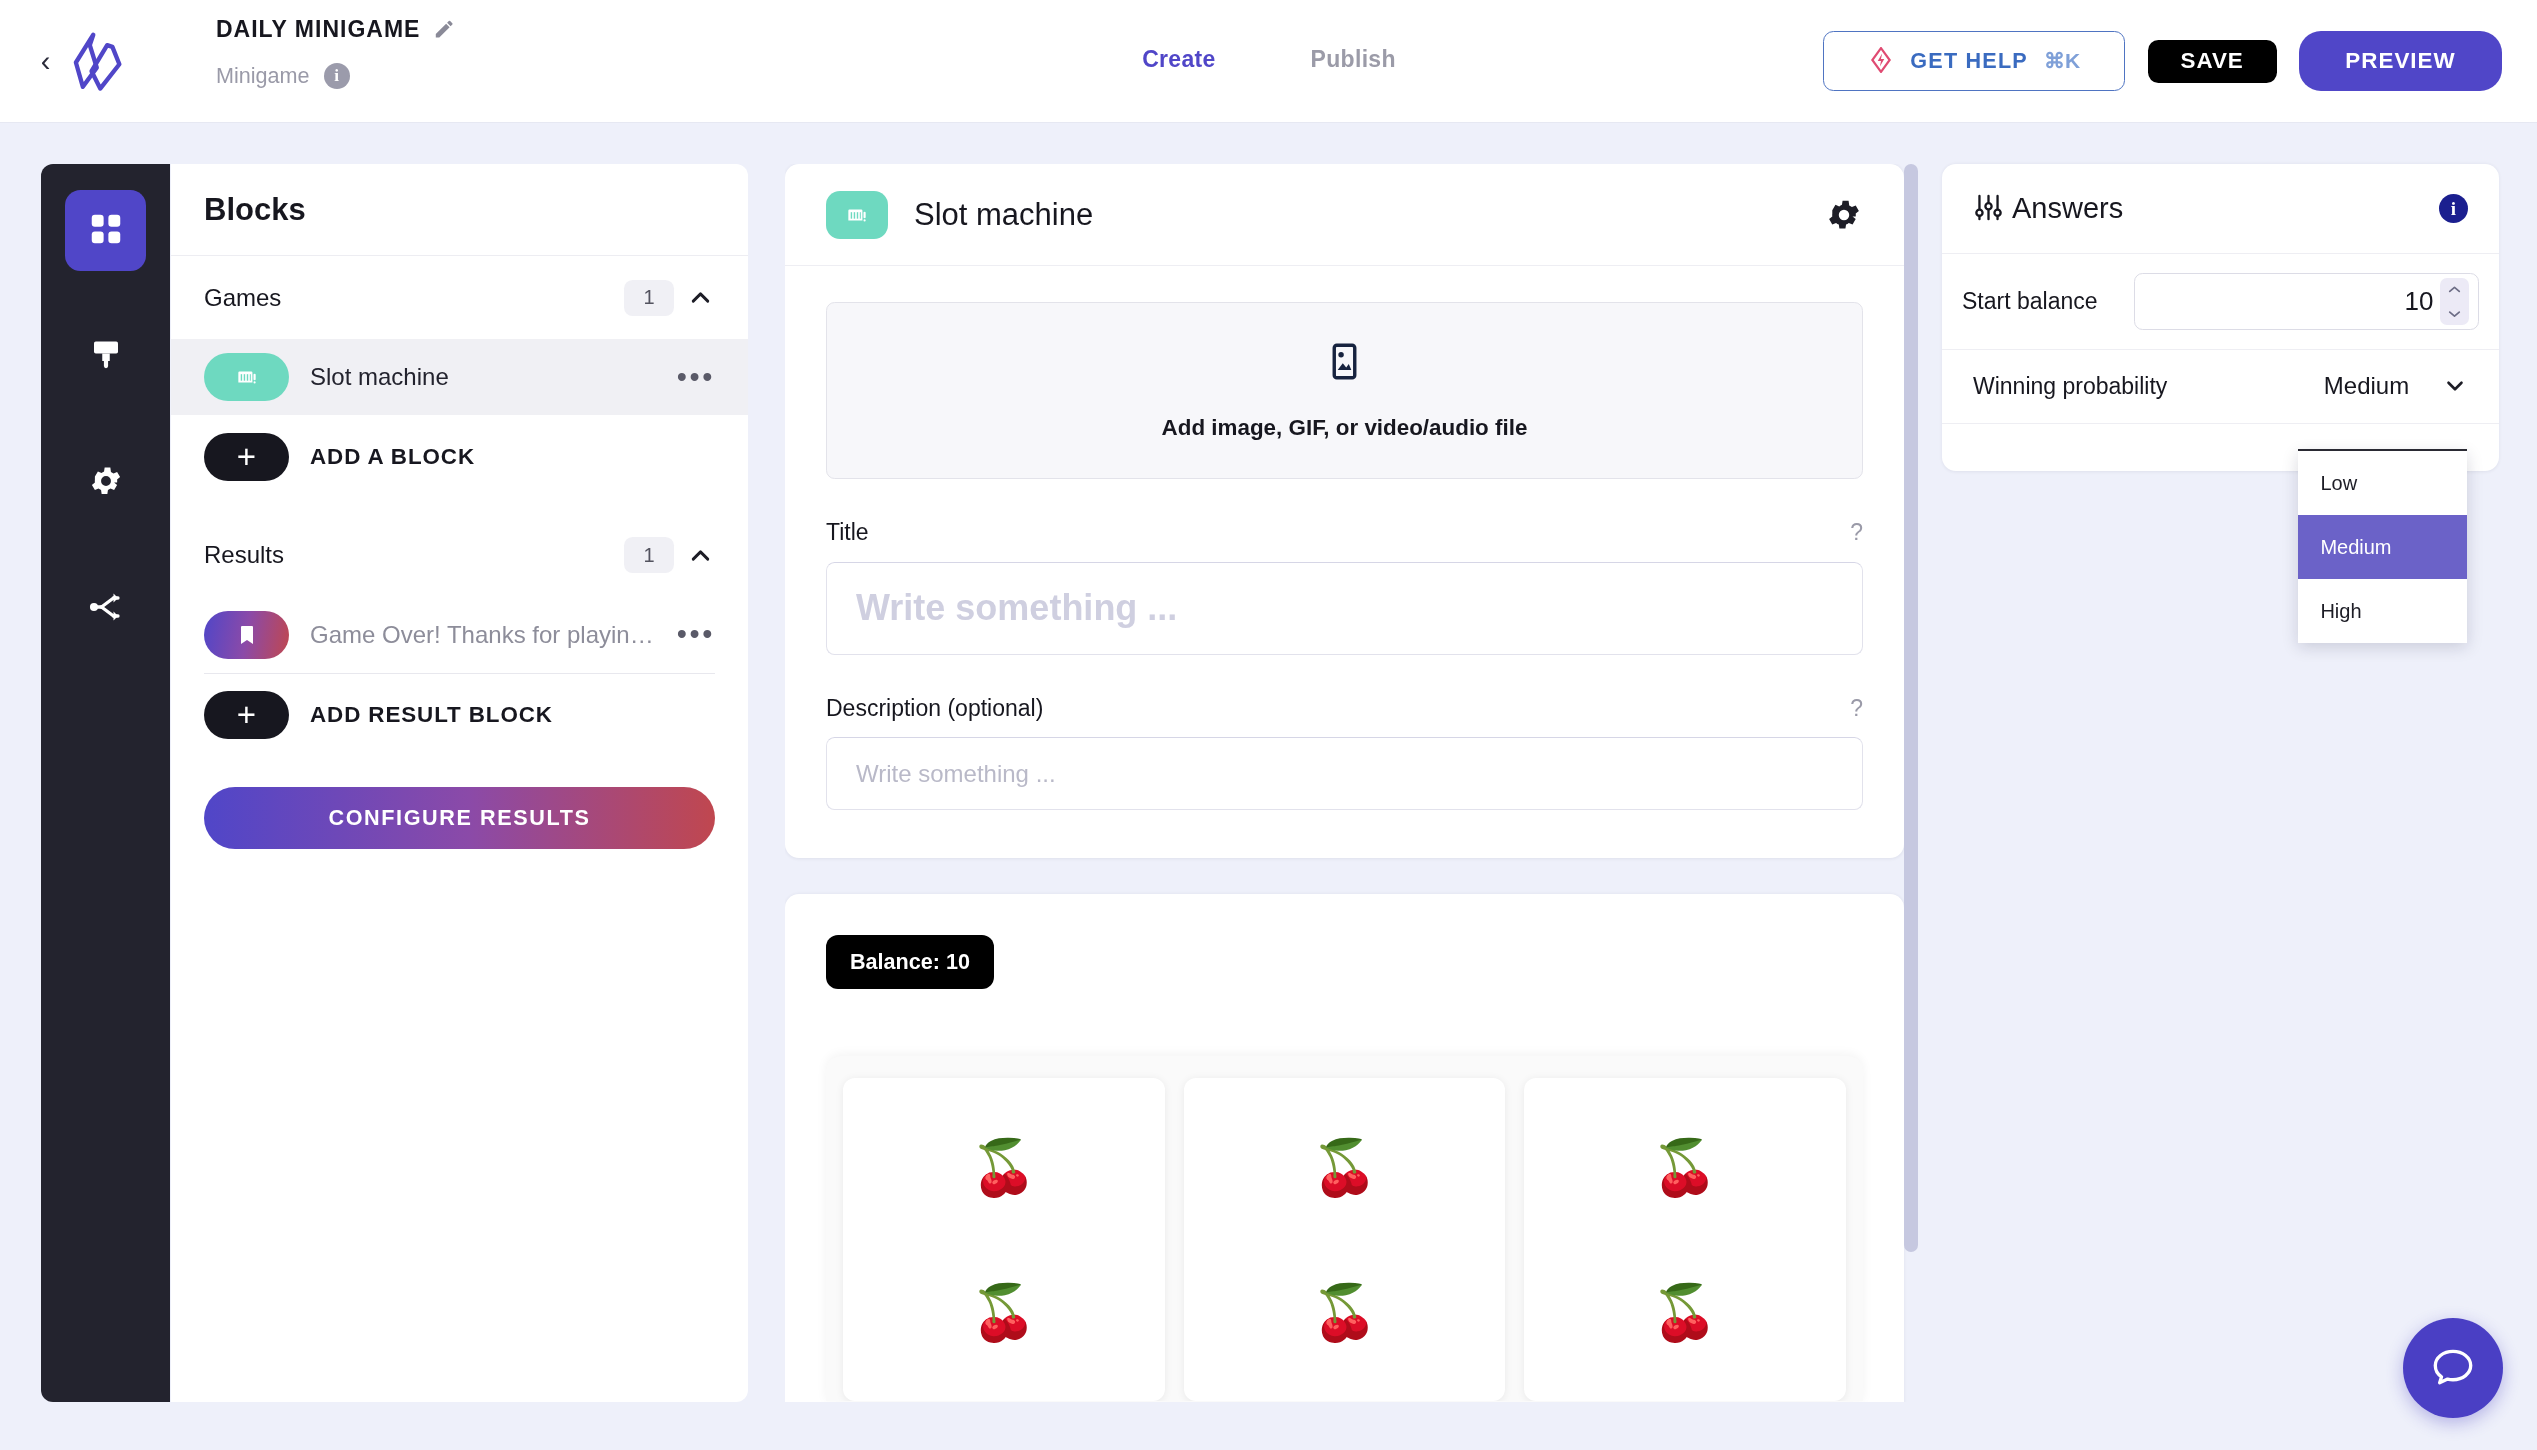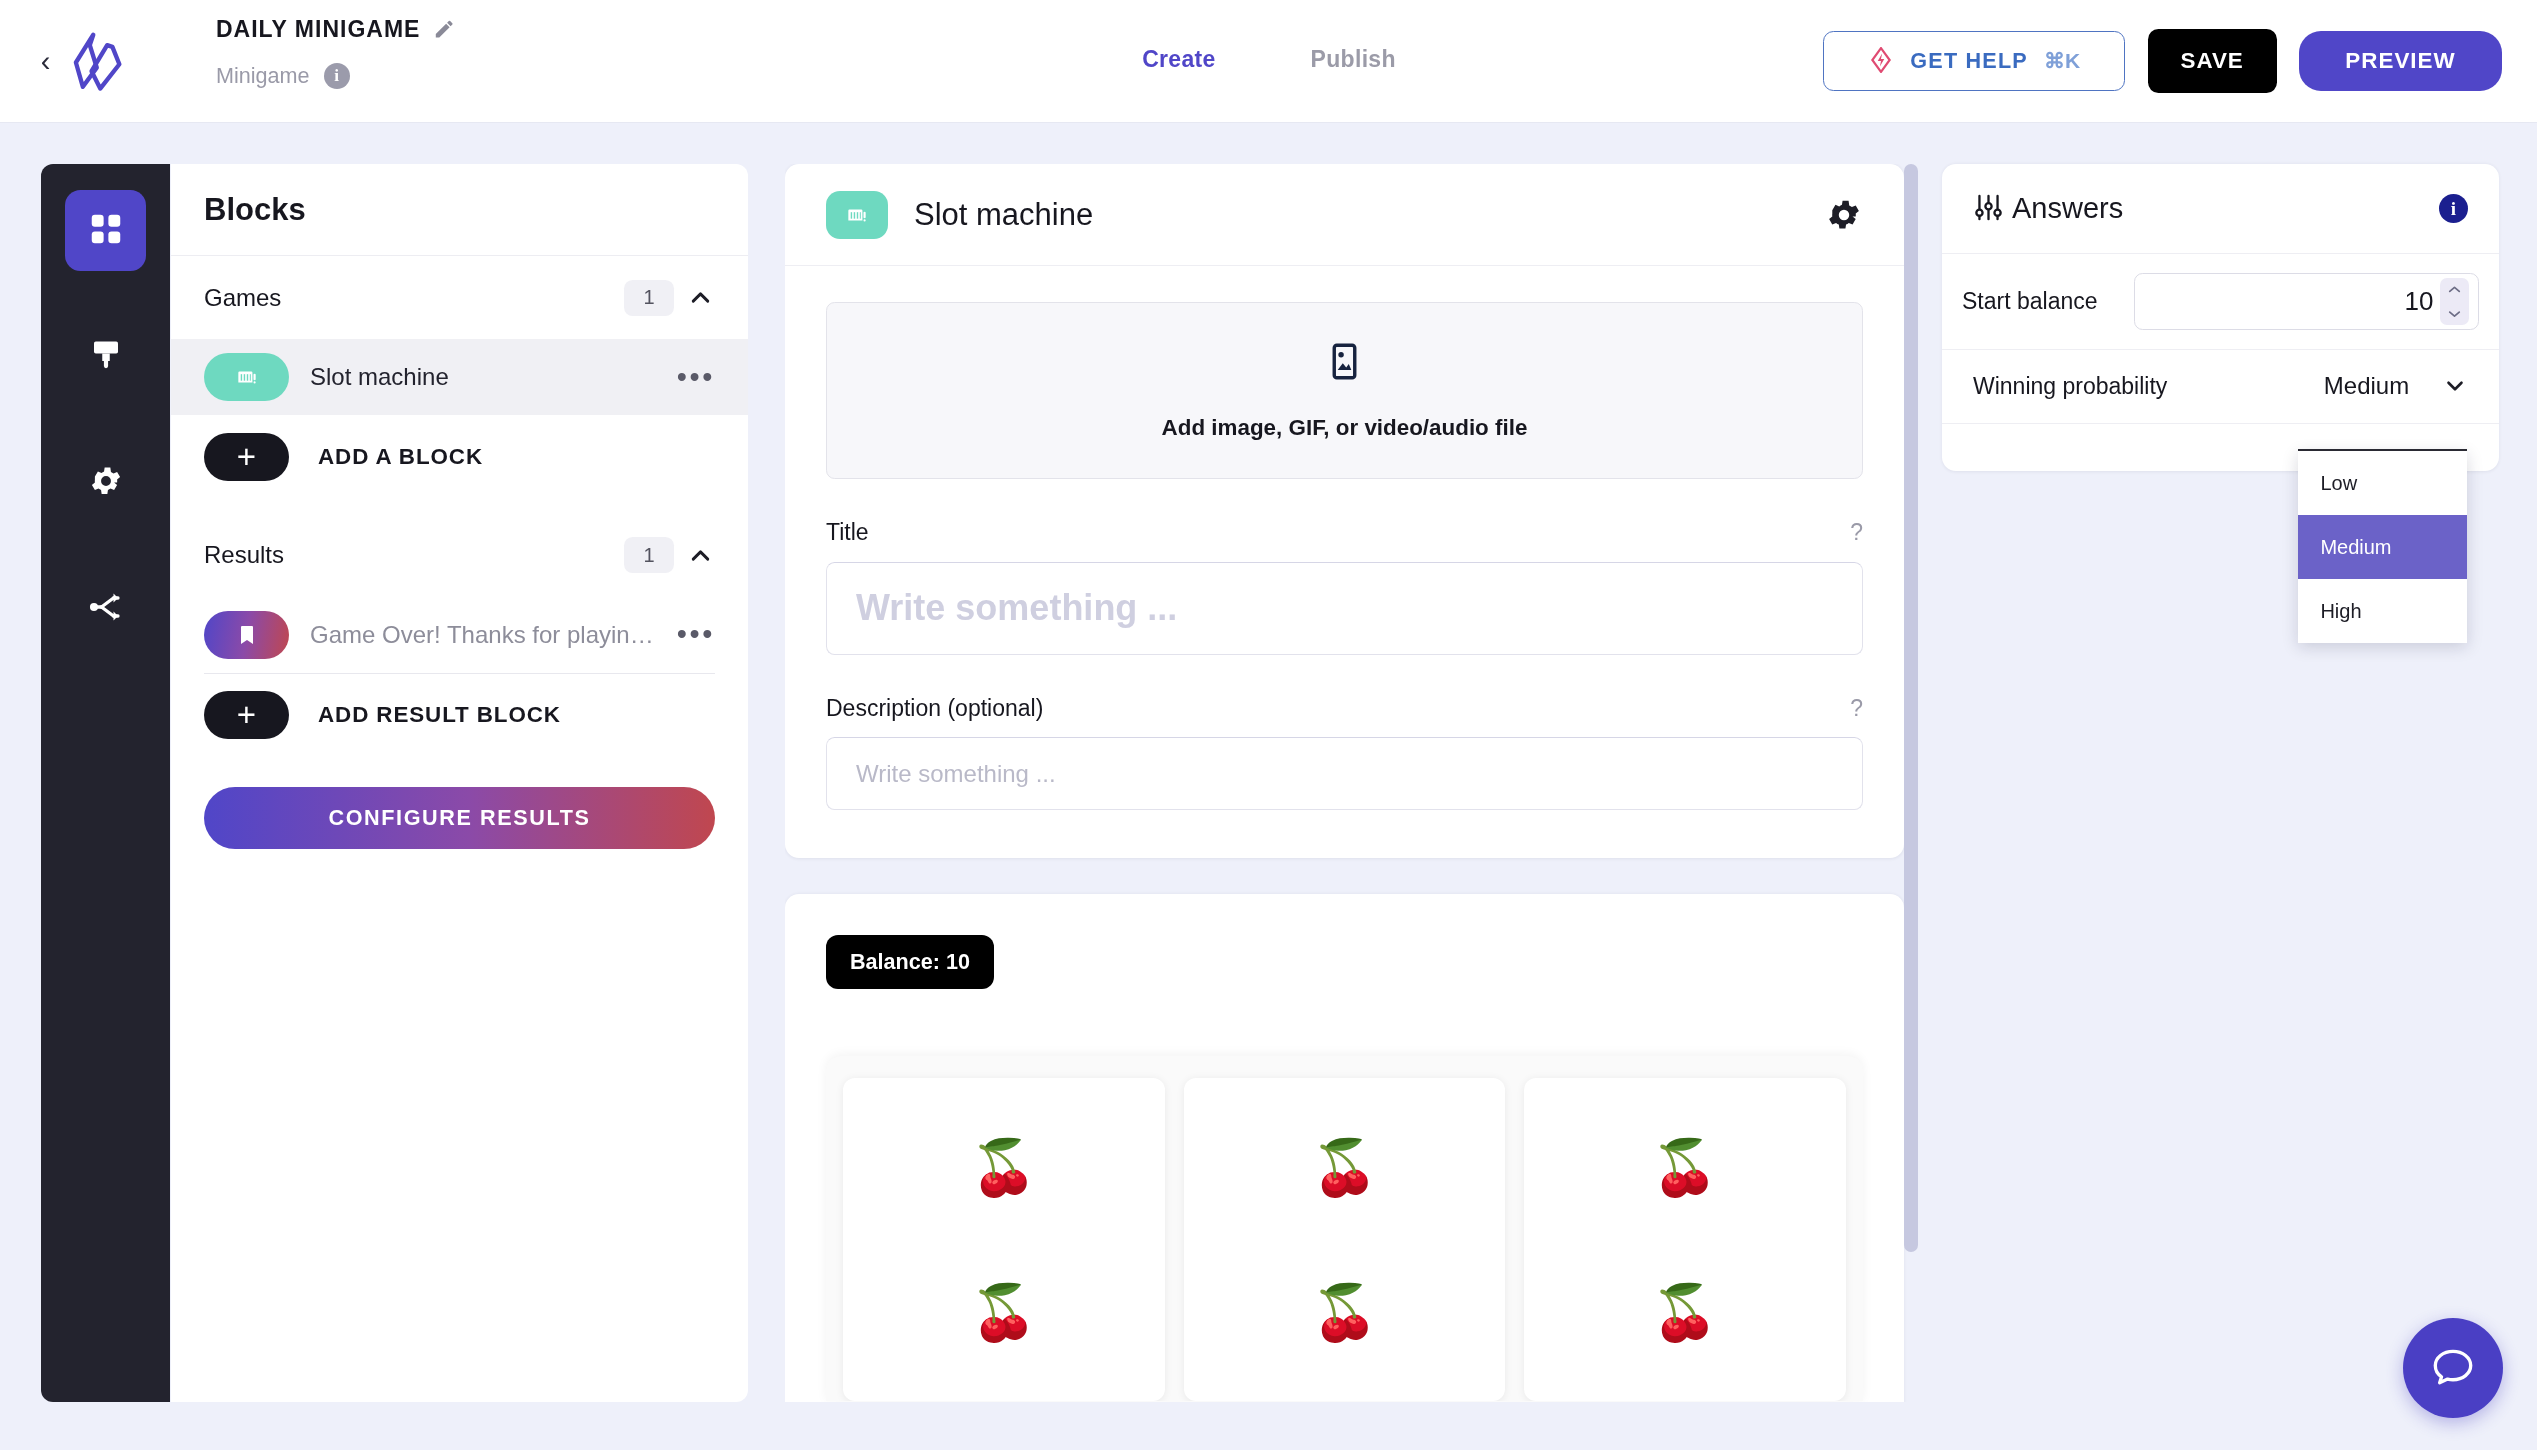--- a/index.html
+++ b/index.html
@@ -45,21 +45,21 @@
 
   .top-actions { position: absolute; right: 36px; top: 50%; transform: translateY(-50%); display: flex; align-items: center; gap: 22.4px; }
   .btn-help {
     height: 60px; min-width: 302px; border: 1.3px solid #4f74c2; border-radius: 10.4px;
     background: #fff; display: flex; align-items: center; justify-content: center; gap: 16px;
     padding: 0 26px; cursor: pointer;
   }
   .btn-help .lbl { font-size: 21.6px; font-weight: 700; color: #3a6bc0; letter-spacing: 1.2px; }
   .btn-help .kbd { font-size: 21px; color: #7fa0d8; font-weight: 600; }
   .btn-black {
-    height: 64px; min-width: 129px; border-radius: 10.4px; background: #000; color: #fff;
+    height: 43px; min-width: 129px; border-radius: 10.4px; background: #000; color: #fff;
     font-size: 22.4px; font-weight: 700; letter-spacing: 1px;
     display: flex; align-items: center; justify-content: center; cursor: pointer;
   }
   .btn-purple {
     height: 60px; min-width: 203px; border-radius: 22px; background: #5046c8; color: #fff;
     font-size: 22.4px; font-weight: 700; letter-spacing: 1px;
     display: flex; align-items: center; justify-content: center; cursor: pointer;
   }
 
   
@@ -106,21 +106,21 @@
   .blk-icon.grad { background: linear-gradient(100deg,#5046c8 0%,#8b4aa8 50%,#c0474f 100%); }
   .blk-label { font-size: 24px; color: #23232e; white-space: nowrap; overflow: hidden; text-overflow: ellipsis; flex:1;}
   .blk-label.muted { color: #8d8d9a; }
   .dots { font-size: 29px; color: #5a5a68; letter-spacing: 2.6px; cursor: pointer; line-height: 1; }
 
   .add-row { height: 83px; display: flex; align-items: center; padding: 0 33px; gap: 21px; cursor: pointer; }
   .add-pill {
     width: 85px; height: 48px; border-radius: 24px; background: #17171f;
     display: flex; align-items: center; justify-content: center; color: #fff; font-size: 33px; font-weight: 300;
   }
-  .add-label { font-size: 22.4px; font-weight: 700; color: #17171f; letter-spacing: 0.9px; margin-left: 8px; }
+  .add-label { font-size: 22.4px; font-weight: 700; color: #17171f; letter-spacing: 0.9px; }
   .divider { height: 0.9px; background: #e8e8ee; margin: 0 33px; }
 
   .cfg-btn {
     margin: 31px 33px 0 33px; height: 62px; border-radius: 31px;
     background: linear-gradient(90deg,#5046c8 0%,#8b4aa8 52%,#c0474f 100%);
     display: flex; align-items: center; justify-content: center; cursor: pointer;
     color: #fff; font-size: 21.6px; font-weight: 700; letter-spacing: 1.6px;
   }
 
   

